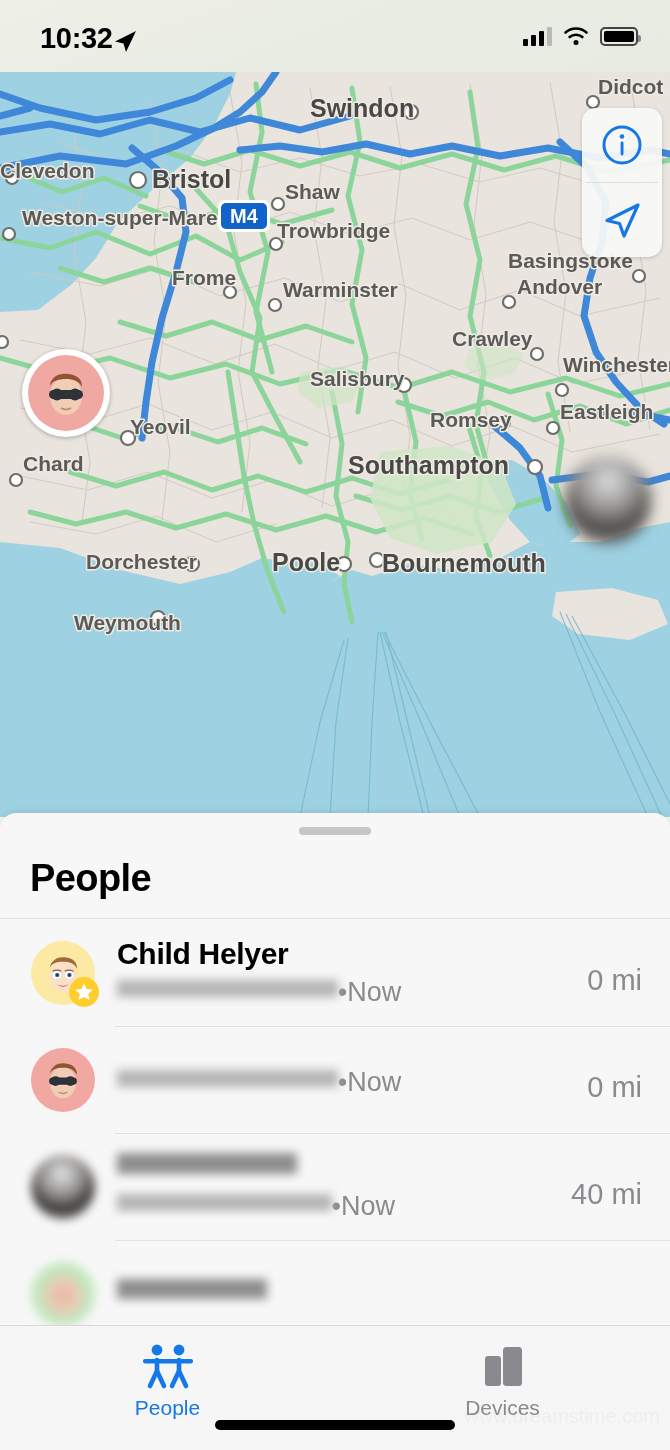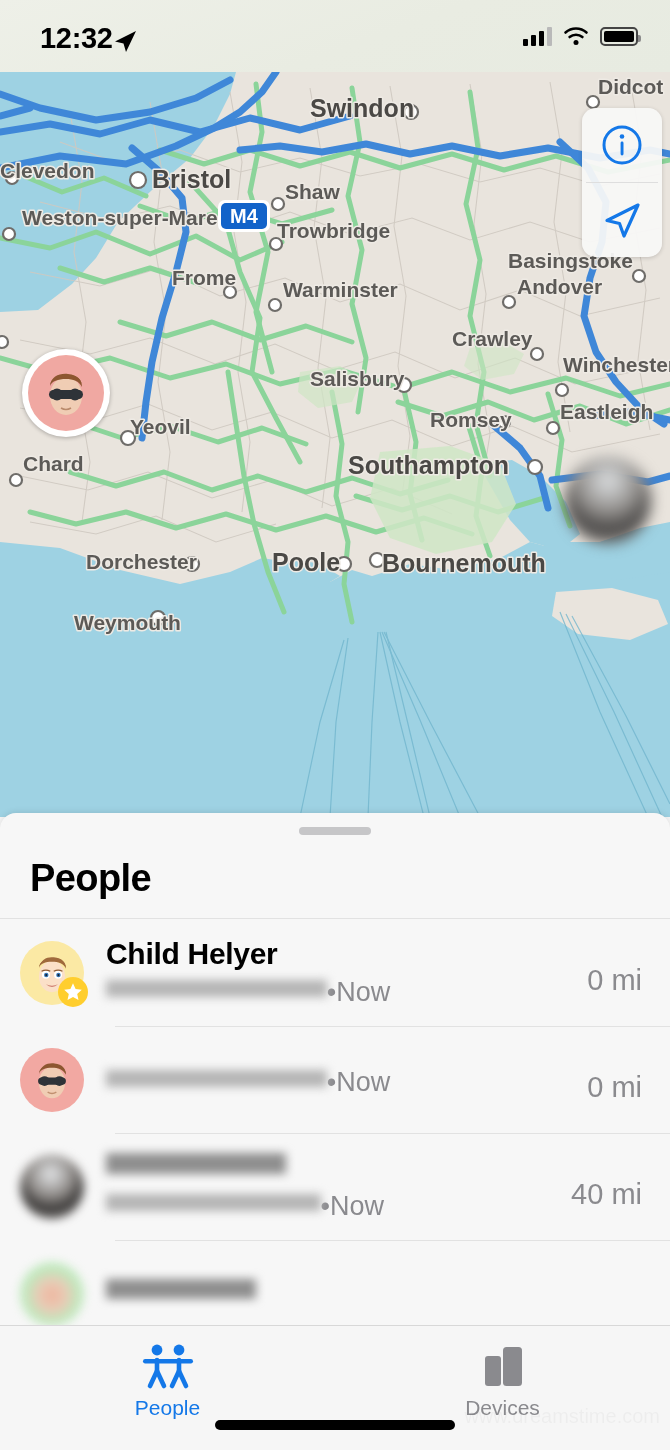--- a/index.html
+++ b/index.html
@@ -142,21 +142,21 @@
   }
 
   #people-list {
     position:absolute; left:0; top:106px; width: 670px; height: 406px;
     overflow:hidden;
   }
   .person-row {
     position:relative;
     height: 107px;
     display:flex; align-items:center;
-    padding-left: 20px; padding-right: 28px;
+    padding-left: 31px; padding-right: 28px;
     cursor:pointer;
   }
   .person-row + .person-row::before {
     content:''; position:absolute; left:115px; right:0; top:0; height:1px;
     background:#e2e2e2;
   }
   .avatar-wrap { position:relative; width: 64px; height: 64px; flex:0 0 64px; }
   .avatar {
     width: 64px; height: 64px; border-radius: 50%;
     display:flex; align-items:center; justify-content:center;
@@ -428,21 +428,21 @@
           <circle cx="22" cy="32.5" r="6" fill="#2e3338"></circle>
           <circle cx="40" cy="32.5" r="6" fill="#2e3338"></circle>
           <path d="M26,46 Q31,49 36,46" stroke="#b98a6b" stroke-width="1.6" fill="none"></path>
         </svg>
       </div>
     </div>
     <div class="map-pin" id="pin-blur"></div>
   </div>
 
   <div id="statusbar">
-    <div id="status-time">12:32</div>
+    <div id="status-time">10:32</div>
     <svg id="status-loc-arrow" width="26" height="26" viewBox="0 0 26 26">
       <path d="M24,3 L3,13.5 L11.5,15.5 L14,24 Z" fill="#000"></path>
     </svg>
     <div id="status-right">
       <div class="bars">
         <i></i>
           <i></i>
           <i></i>
           <i></i>
       </div>

